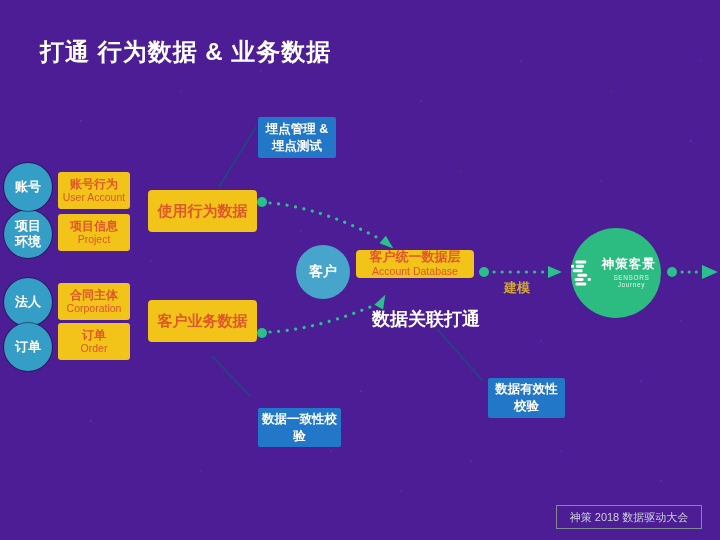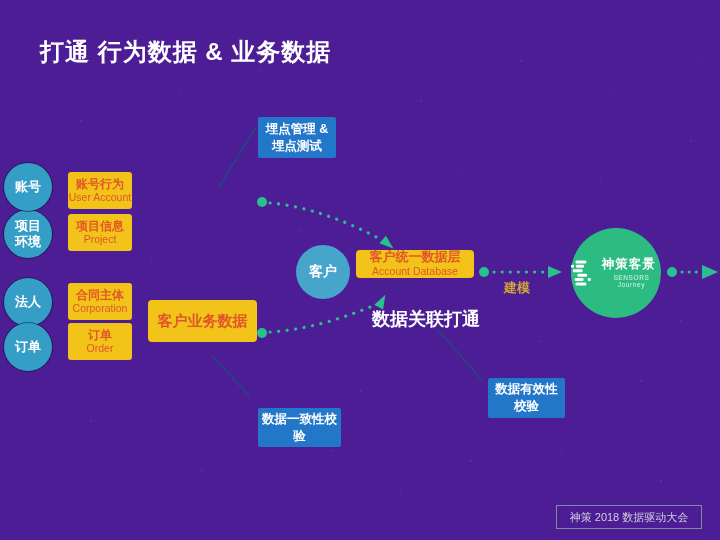--- a/index.html
+++ b/index.html
@@ -19,21 +19,21 @@
       600px 180px 0 0 rgba(90,130,220,.2), 460px 170px 0 0 rgba(200,80,60,.2),
       360px 390px 0 0 rgba(70,190,180,.18), 300px 230px 0 0 rgba(255,255,255,.07),
       660px 480px 0 0 rgba(70,190,180,.2), 40px 300px 0 0 rgba(90,130,220,.18),
       700px 60px 0 0 rgba(200,80,60,.2), 540px 340px 0 0 rgba(70,190,180,.16);}
   .title{position:absolute;left:40px;top:36px;font-size:24px;font-weight:bold;color:#fff;letter-spacing:1px;}
   .circle{position:absolute;border-radius:50%;display:flex;align-items:center;justify-content:center;text-align:center;}
   .entity-circle{left:4px;width:48px;height:48px;background:#359EC7;color:#fff;font-weight:bold;
                  font-size:13px;line-height:1.2;box-shadow:0 0 0 1px rgba(10,20,35,.5);}
   .entity-circle .ct{display:block;width:32px;}
   #c0{top:163px}#c1{top:210px}#c2{top:278px}#c3{top:323px}
-  .mini-box{position:absolute;left:68px;width:64px;height:37px;background:#F2C318;border-radius:3px;
+  .mini-box{position:absolute;left:58px;width:72px;height:37px;background:#F2C318;border-radius:3px;
             display:flex;flex-direction:column;align-items:center;justify-content:center;text-align:center;}
   #b0{top:172px}#b1{top:214px}#b2{top:283px}#b3{top:323px}
   .mini-box .cn{font-size:12px;font-weight:bold;color:#E1562B;line-height:1.2;}
   .mini-box .en{font-size:10.5px;color:#E1562B;line-height:1.2;}
   .mid-box{position:absolute;left:148px;width:109px;height:42px;background:#F2C318;border-radius:4px;
            display:flex;align-items:center;justify-content:center;font-size:15px;font-weight:bold;color:#E1562B;}
   #behaviorBox{top:190px}#businessBox{top:300px}
   .customer{left:296px;top:245px;width:54px;height:54px;background:#47A5CC;color:#fff;
             font-size:14px;font-weight:bold;}
   .datalayer{position:absolute;left:356px;top:250px;width:118px;height:28px;background:#F2C318;border-radius:4px;
@@ -120,20 +120,21 @@
   </div>
   <div class="mini-box" id="b2">
     <div class="cn">合同主体</div>
     <div class="en">Corporation</div>
   </div>
   <div class="mini-box" id="b3">
     <div class="cn">订单</div>
     <div class="en">Order</div>
   </div>
 
+  <div class="mid-box" id="behaviorBox">使用行为数据</div>
   <div class="mid-box" id="businessBox">客户业务数据</div>
 
   <div class="circle customer">客户</div>
 
   <div class="datalayer">
     <div class="t1">客户统一数据层</div>
     <div class="t2">Account Database</div>
   </div>
 
   <div class="blue-box" id="trackingBox">埋点管理 &amp;

